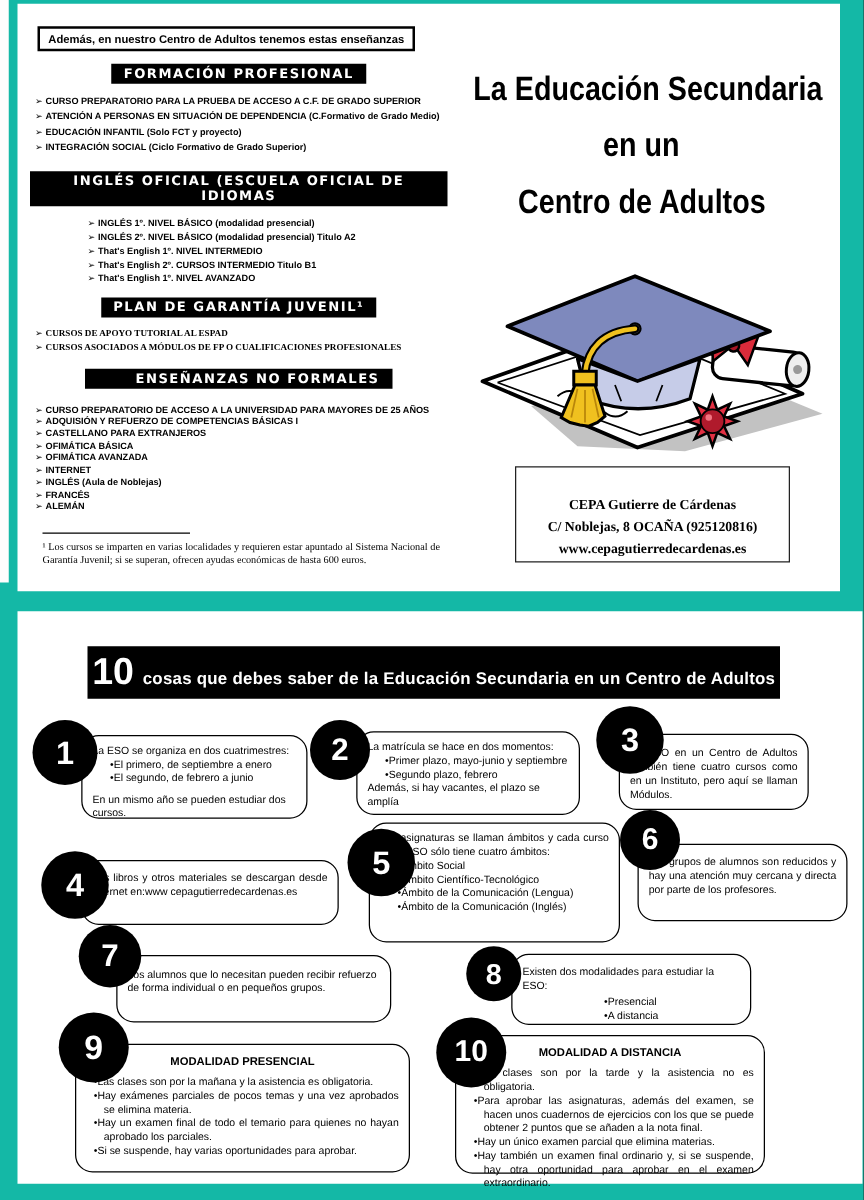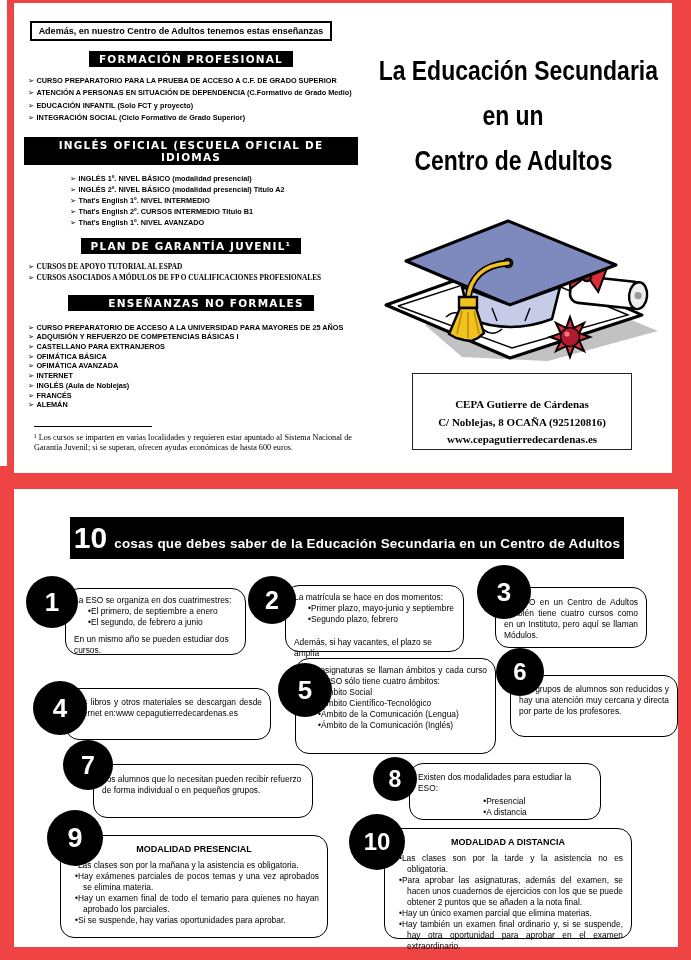--- a/index.html
+++ b/index.html
@@ -1,21 +1,21 @@
 <!DOCTYPE html>
 <html><head>
 <meta charset="utf-8">
 <style>
   html,body{margin:0;padding:0;background:#1a1a1a;}
-  .canvas{position:relative;width:691px;height:960px;background:#ef4444;overflow:hidden;
+  .canvas{position:relative;width:691px;height:960px;background:#14b8a6;overflow:hidden;
           font-family:"Liberation Sans",sans-serif;color:#000;}
   .page{position:absolute;background:#fff;}
   .page-top{left:14px;top:3px;width:658px;height:470px;}
   .page-edge{left:684px;top:3px;width:7px;height:466px;background:#fdfdfd;}
-  .page-bottom{left:14px;top:489px;width:664px;height:458px;}
+  .page-bottom{left:14px;top:489px;width:664px;height:458px;padding-left:12px;}
 
   
   .col-left{position:absolute;left:10px;top:18px;width:334px;}
   .intro-box{box-sizing:border-box;width:302px;margin-left:6px;border:2px solid #000;
              padding:3px 4px;font-weight:bold;font-size:9px;text-align:center;}
   .bar{background:#000;color:#fff;font-weight:bold;text-align:center;width:fit-content;
        margin:0 auto;padding:2px 10px;font-size:10.5px;letter-spacing:1.2px;
        font-family:"DejaVu Sans",sans-serif;}
   .bar.m1{margin-top:10px;} .bar.m2{margin-top:12px;} .bar.m3{margin-top:10px;} .bar.m4{margin-top:12px;padding-left:40px;}
   ul.arrow{list-style:none;margin:8px 0 0 2px;padding:0;font-weight:bold;}
@@ -47,21 +47,21 @@
   .circle{position:absolute;z-index:3;background:#000;border-radius:50%;color:#fff;font-weight:bold;
           display:flex;align-items:center;justify-content:center;}
   .bubble{position:absolute;z-index:2;box-sizing:border-box;background:#fff;border:1.7px solid #000;
           border-radius:14px;padding:6px 8px;font-size:8.4px;line-height:11px;}
   .bubble .just{text-align:justify;}
   .bubble ul{list-style:none;margin:0;padding:0 0 0 14px;}
   .bubble ul li::before{content:"\2022 ";}
   .bubble ul.tight{padding-left:6px;}
   .bubble ul.tight li{padding-left:8px;text-indent:-8px;text-align:justify;}
   .bubble .after{margin-top:6px;}
-  .bubble .after2{margin-top:12px;}
+  .bubble .after2{margin-top:0;}
   .bubble .mod-title{font-weight:bold;text-align:center;font-size:9px;margin:2px 0 5px;}
   ul.center-list{width:fit-content;margin:2px auto 0;padding-left:0;}
 
   
   .c1{left:12px;top:87px;width:52px;height:52px;font-size:26px;}
   .c2{left:234px;top:87px;width:48px;height:48px;font-size:25px;}
   .c3{left:463px;top:76px;width:54px;height:54px;font-size:26px;}
   .c4{left:19px;top:192px;width:54px;height:54px;font-size:26px;}
   .c5{left:264px;top:174px;width:54px;height:54px;font-size:26px;}
   .c6{left:482px;top:159px;width:48px;height:48px;font-size:24px;}
@@ -72,21 +72,21 @@
   
   .b1{left:51px;top:99px;width:181px;height:67px;}
   .b2{left:271px;top:96px;width:179px;height:67px;}
   .b3{left:481px;top:98px;width:152px;height:61px;padding-top:9px;}
   .b4{left:51px;top:199px;width:206px;height:52px;padding-top:8px;}
   .b5{left:281px;top:169px;width:201px;height:96px;}
   .b6{left:496px;top:186px;width:168px;height:62px;padding-top:8px;}
   .b7{left:79px;top:275px;width:220px;height:54px;padding-top:9px;}
   .b8{left:395px;top:274px;width:192px;height:57px;padding-top:8px;}
   .b9{left:46px;top:346px;width:268px;height:103px;}
-  .b10{left:370px;top:339px;width:248px;height:111px;}
+  .b10{left:350px;top:339px;width:248px;height:111px;}
 </style>
 </head>
 <body>
 
 <div class="canvas">
 
   <div class="page page-top">
 
     <div class="col-left">
       <div class="intro-box">Además, en nuestro Centro de Adultos tenemos estas enseñanzas</div>

